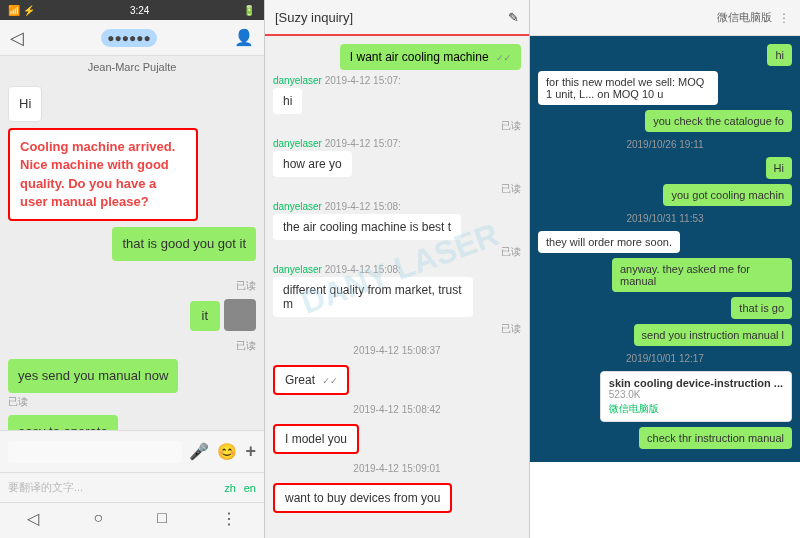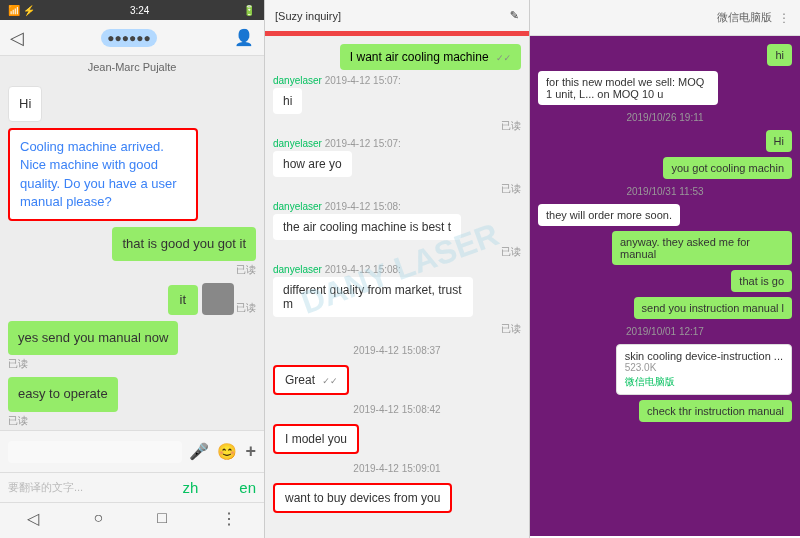--- a/index.html
+++ b/index.html
@@ -68,21 +68,22 @@
       background: #fff;
       align-self: flex-start;
       border: 1px solid #e0e0e0;
       color: #333;
     }
 
     .msg-received-red {
       background: #fff;
       align-self: flex-start;
       border: 2px solid red;
-      color: #3b82f6;
+      color: #ef4444;
+      font-weight: bold;
     }
 
     .msg-sent {
       background: #95ec69;
       align-self: flex-end;
       color: #333;
     }
 
     .left-footer {
       background: #f5f5f5;
@@ -101,22 +102,21 @@
       font-size: 11px;
       color: #999;
       display: flex;
       align-items: center;
       gap: 4px;
       height: 30px;
     }
 
     .translate-lang {
       color: #07c160;
-      font-size: 15px;
-      margin-left: 33px;
+      font-size: 11px;
     }
 
     .nav-bar {
       background: #f5f5f5;
       border-top: 1px solid #ddd;
       display: flex;
       justify-content: space-around;
       padding: 6px 0;
       height: 36px;
     }
@@ -132,22 +132,22 @@
       height: 538px;
       background: #f0f0f0;
       display: flex;
       flex-direction: column;
       border-right: 1px solid #ccc;
     }
 
     .middle-header {
       background: #f5f5f5;
       padding: 6px 10px;
-      border-bottom: 5px solid #ef4444;
-      font-size: 11px;
+      border-bottom: 2px solid #ef4444;
+      font-size: 13px;
       color: #333;
       display: flex;
       align-items: center;
       justify-content: space-between;
       height: 36px;
     }
 
     .middle-chat {
       flex: 1;
       overflow-y: auto;
@@ -204,22 +204,22 @@
 
     .mid-read {
       font-size: 10px;
       color: #999;
       align-self: flex-end;
     }
 
     
     .right-panel {
       width: 270px;
-      height: 536px;
-      background: #701a75;
+      height: 462px;
+      background: #0c4a6e;
       display: flex;
       flex-direction: column;
       overflow: hidden;
     }
 
     .right-header {
       background: #f5f5f5;
       padding: 6px 10px;
       border-bottom: 1px solid #ddd;
       font-size: 11px;
@@ -361,28 +361,28 @@
     <div class="chat-area">
 
       <div class="msg-bubble msg-received">
         <span>Hi</span>
       </div>
 
       <div class="msg-bubble msg-received-red">
         <span>Cooling machine arrived. Nice machine with good quality. Do you have a user manual please?</span>
       </div>
 
-      <div style="align-self:flex-end; display:flex; flex-direction:column; align-items:flex-end; gap:2px;">
+      <div style="align-self:flex-end; display:flex; flex-direction:column; align-items:flex-end; gap:18px;">
         <div class="msg-bubble msg-sent">
           <span>that is good you got it</span>
         </div>
         <span style="font-size:10px; color:#999;">已读</span>
       </div>
 
-      <div style="align-self:flex-end; display:flex; flex-direction:row; align-items:flex-end; gap:2px;">
+      <div style="align-self:flex-end; display:flex; flex-direction:column; align-items:flex-end; gap:8px;">
         <div style="display:flex; align-items:flex-end; gap:4px;">
           <div class="msg-bubble msg-sent" style="padding: 6px 12px;">
             <span>it</span>
           </div>
           <div class="profile-pic"></div>
         </div>
         <span style="font-size:10px; color:#999;">已读</span>
       </div>
 
       <div style="align-self:flex-start; display:flex; flex-direction:column; gap:2px;">
@@ -492,20 +492,23 @@
     <div class="right-chat">
 
       <div class="right-msg-right">
         <span>hi</span>
       </div>
 
       <div class="right-msg-left">
         <span>for this new model we sell: MOQ 1 unit, L... on MOQ 10 u</span>
       </div>
 
+      <div class="right-msg-right">
+        <span>you check the catalogue fo</span>
+      </div>
 
       <div class="right-timestamp">2019/10/26 19:11</div>
 
       <div class="right-msg-right">
         <span>Hi</span>
       </div>
 
       <div class="right-msg-right">
         <span>you got cooling machin</span>
       </div>
@@ -526,21 +529,21 @@
       </div>
 
       <div class="right-msg-right">
         <span>send you instruction manual l</span>
       </div>
 
       <div class="right-timestamp">2019/10/01 12:17</div>
 
       <div style="align-self:flex-end; display:flex; flex-direction:column; align-items:flex-end; gap:2px;">
         <div class="right-msg-card">
-          <div style="font-size:11px; font-weight:normal; color:#333;">skin cooling device-instruction ...</div>
+          <div style="font-size:11px; font-weight:bold; color:#333;">skin cooling device-instruction ...</div>
           <div style="font-size:10px; color:#999;">523.0K</div>
           <div style="font-size:10px; color:#07c160; margin-top:2px;">微信电脑版</div>
         </div>
       </div>
 
       <div class="right-msg-right">
         <span>check thr instruction manual</span>
       </div>
 
     </div>

